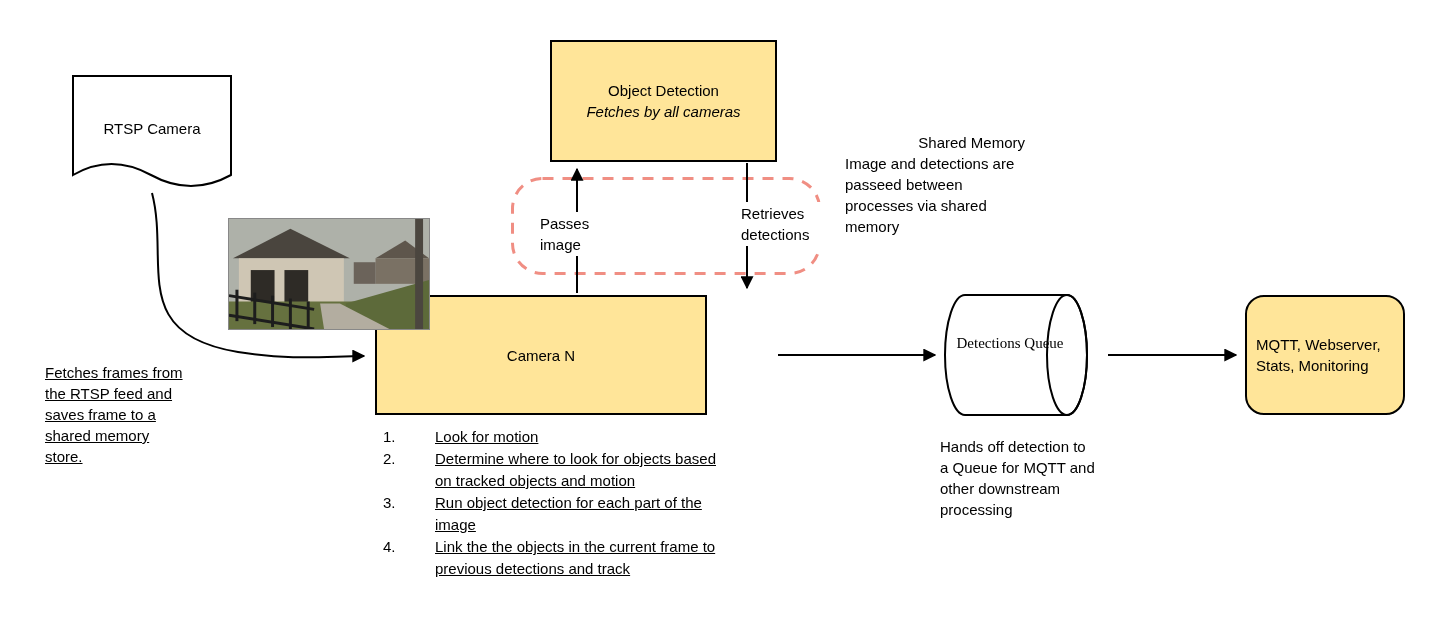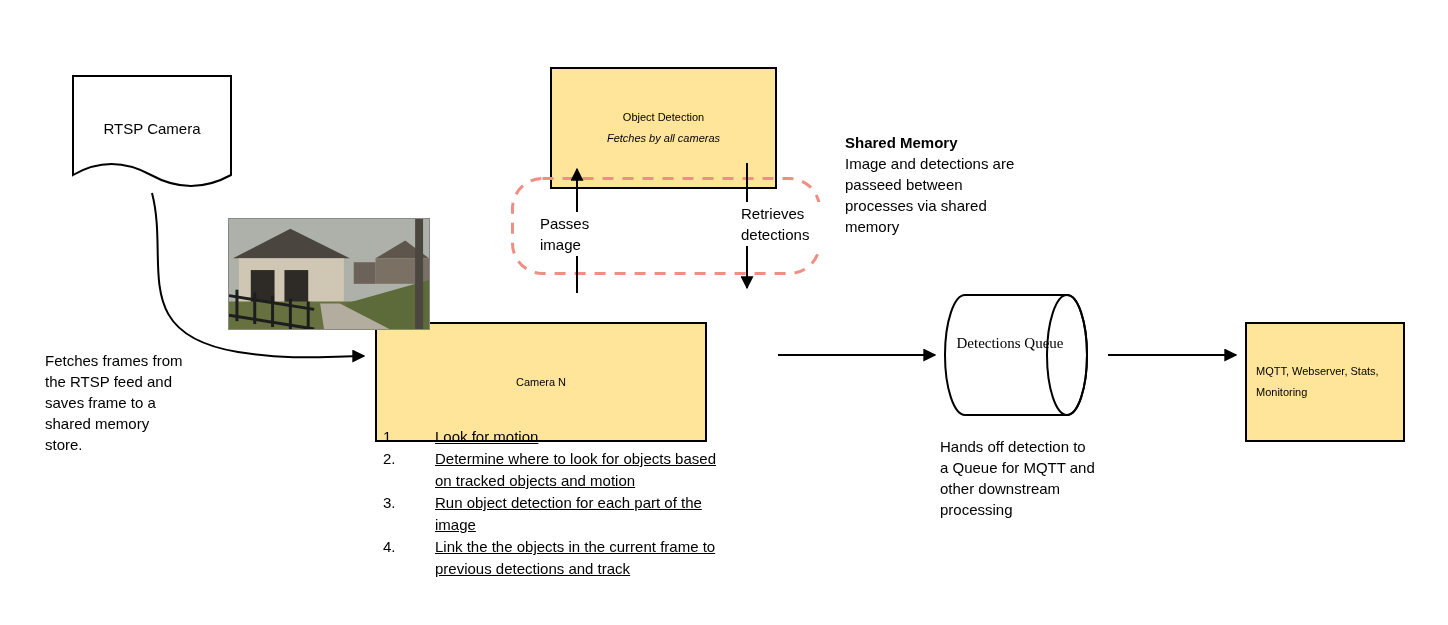--- a/index.html
+++ b/index.html
@@ -19,42 +19,42 @@
 
   
   .node {
     position: absolute;
     background: #ffe599;
     border: 2px solid #000;
     display: flex;
     align-items: center;
     justify-content: center;
     text-align: center;
-    font-size: 11px;
+    font-size: 15px;
     line-height: 21px;
     z-index: 2;
-    margin-top: 27px;
   }
   .node.column { flex-direction: column; }
   .subtitle { font-style: italic; }
 
   #mqtt-box {
     justify-content: center;
     text-align: left;
     padding: 0 9px;
+    border-radius: 19px;
   }
 
   
   .note {
     position: absolute;
     font-size: 15px;
     line-height: 21px;
     z-index: 4;
   }
-  .note .bold { font-weight: bold; }
+  .note .bold { font-weight: normal; text-align: right; }
 
   
   .edge-label {
     position: absolute;
     background: #ffffff;
     font-size: 15px;
     line-height: 21px;
     padding: 1px 2px;
     z-index: 5;
   }
@@ -152,21 +152,21 @@
       <line x1="62" y1="81" x2="62" y2="112"></line>
       <line x1="80" y1="84" x2="80" y2="112"></line>
     </g>
   </svg>
 
   <div class="note" style="left:845px; top:132px; width:180px;">
     <div class="bold">Shared Memory</div>
     <div>Image and detections are passeed between processes via shared memory</div>
   </div>
 
-  <div class="note" style="left:45px; top:350px; width:145px;">Fetches frames from the RTSP feed and saves frame to a shared memory store.</div>
+  <div class="note" style="left:45px; top:362px; width:145px;text-decoration:underline;">Fetches frames from the RTSP feed and saves frame to a shared memory store.</div>
 
   <div class="note" style="left:940px; top:436px; width:158px;">Hands off detection to a Queue for MQTT and other downstream processing</div>
 
   <div class="steps">
     <div class="step">
       <span class="num">1.</span>
       <span class="txt">Look for motion</span>
     </div>
     <div class="step">
       <span class="num">2.</span>

